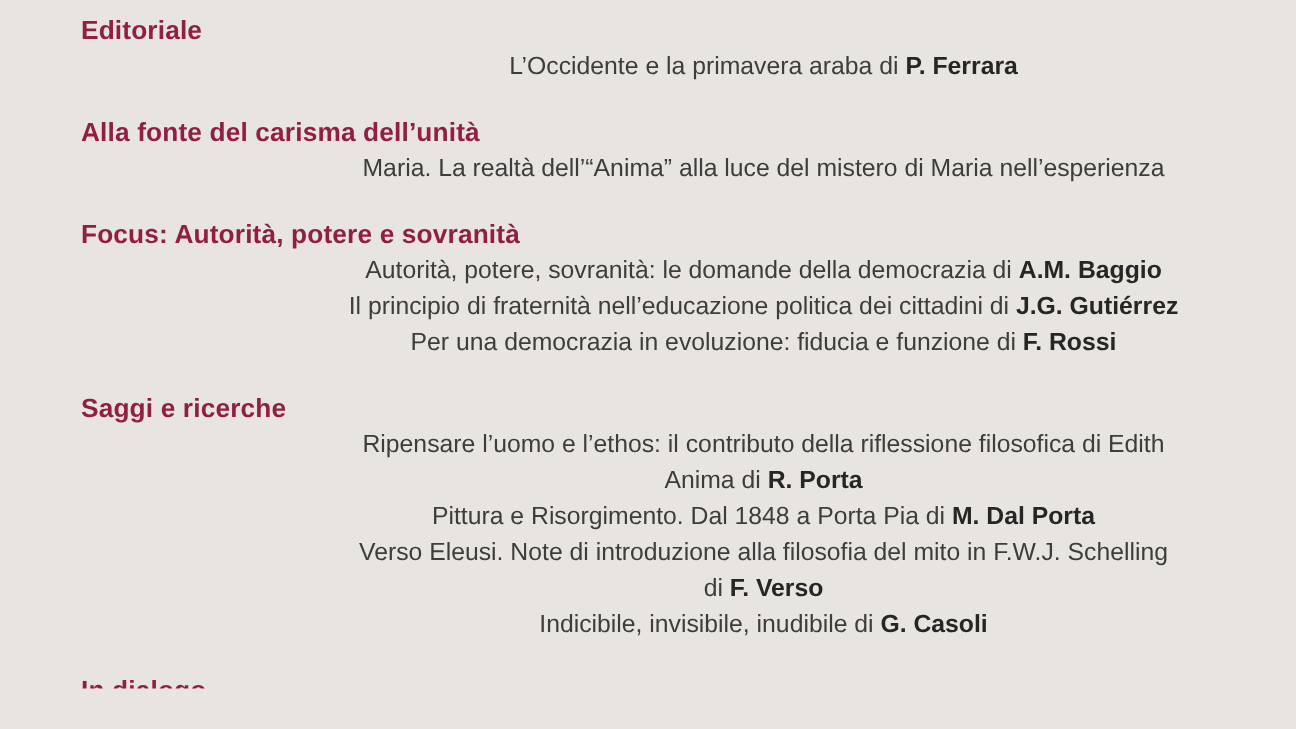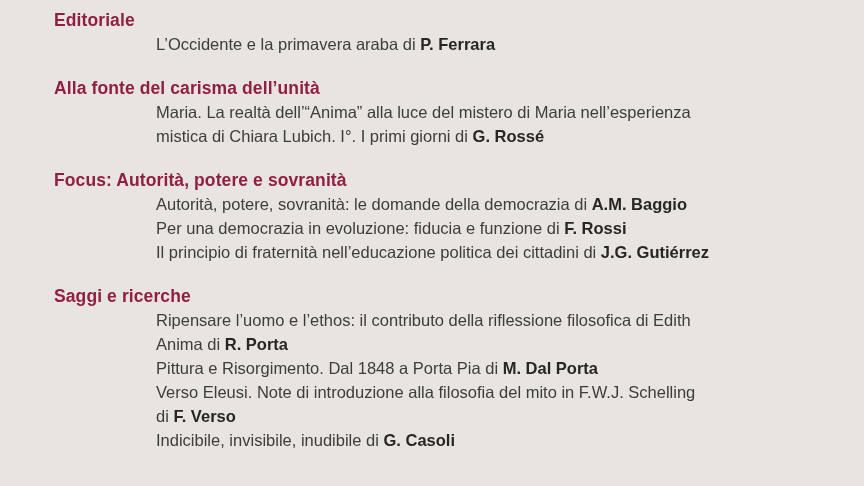--- a/index.html
+++ b/index.html
@@ -26,20 +26,21 @@
   }
   .section-heading {
     font-size: 17.5px;
     line-height: 24px;
     font-weight: bold;
     color: #911f40;
     letter-spacing: 0.1px;
   }
   .section-entries {
     margin-left: 102px;
+    text-align: center;
   }
   .entry-line {
     font-size: 16.5px;
     line-height: 24px;
     color: #3d3d3d;
     white-space: nowrap;
   }
   .entry-line .author {
     font-weight: bold;
     color: #262626;
@@ -56,35 +57,34 @@
           <div class="toc-entry">
             <div class="entry-line"><span>L’Occidente e la primavera araba di </span><span class="author">P. Ferrara</span></div>
           </div>
         </div>
       </section>
       <section class="toc-section">
         <div class="section-heading">Alla fonte del carisma dell’unità</div>
         <div class="section-entries">
           <div class="toc-entry">
             <div class="entry-line"><span>Maria. La realtà dell’“Anima” alla luce del mistero di Maria nell’esperienza</span></div>
-            <div class="entry-line"><span>mistica di Chiara Lubich. I°. I primi giorni di </span><span class="author">G. Rossé</span></div>
           </div>
         </div>
       </section>
       <section class="toc-section">
         <div class="section-heading">Focus: Autorità, potere e sovranità</div>
         <div class="section-entries">
           <div class="toc-entry">
             <div class="entry-line"><span>Autorità, potere, sovranità: le domande della democrazia di </span><span class="author">A.M. Baggio</span></div>
           </div>
           <div class="toc-entry">
-            <div class="entry-line"><span>Per una democrazia in evoluzione: fiducia e funzione di </span><span class="author">F. Rossi</span></div>
+            <div class="entry-line"><span>Il principio di fraternità nell’educazione politica dei cittadini di </span><span class="author">J.G. Gutiérrez</span></div>
           </div>
           <div class="toc-entry">
-            <div class="entry-line"><span>Il principio di fraternità nell’educazione politica dei cittadini di </span><span class="author">J.G. Gutiérrez</span></div>
+            <div class="entry-line"><span>Per una democrazia in evoluzione: fiducia e funzione di </span><span class="author">F. Rossi</span></div>
           </div>
         </div>
       </section>
       <section class="toc-section">
         <div class="section-heading">Saggi e ricerche</div>
         <div class="section-entries">
           <div class="toc-entry">
             <div class="entry-line"><span>Ripensare l’uomo e l’ethos: il contributo della riflessione filosofica di Edith</span></div>
             <div class="entry-line"><span>Anima di </span><span class="author">R. Porta</span></div>
           </div>

